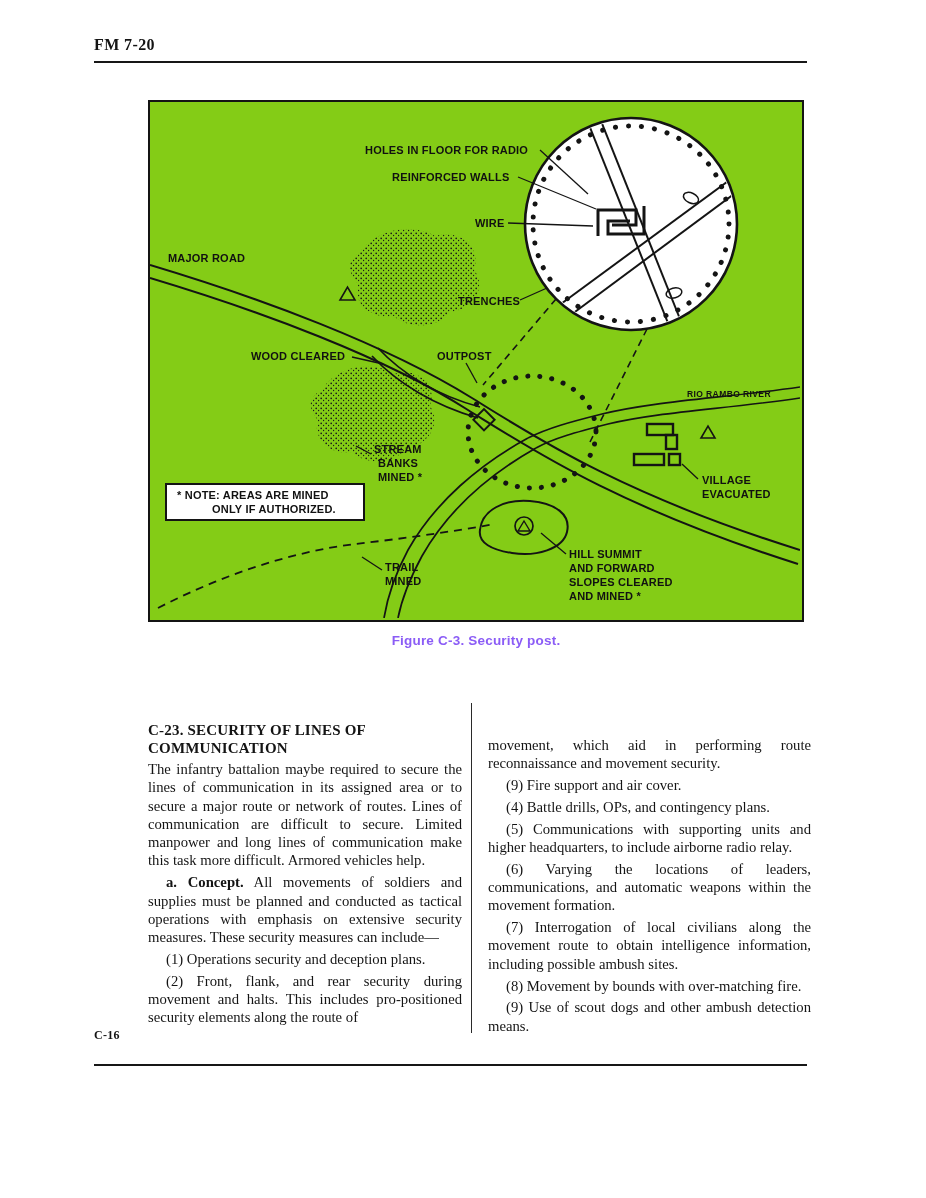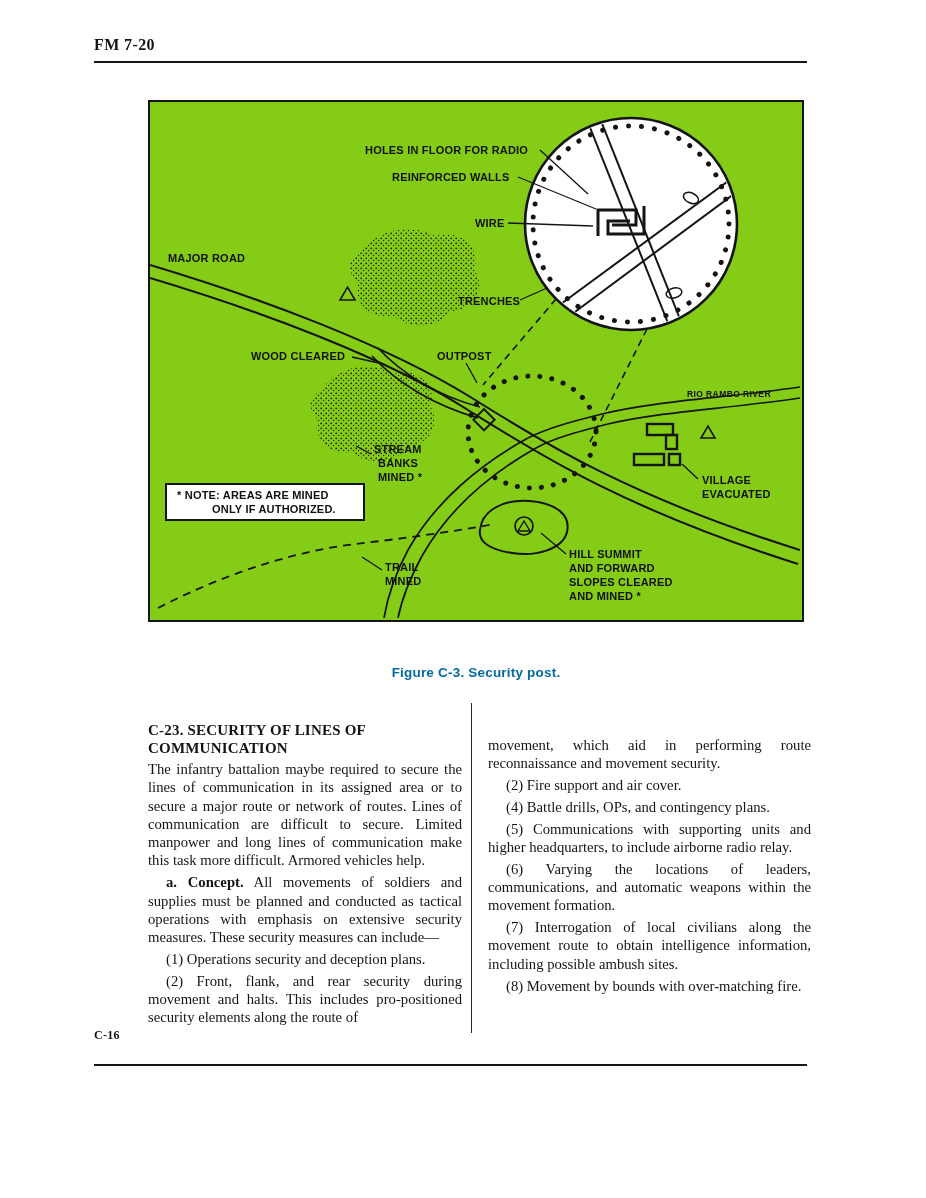--- a/index.html
+++ b/index.html
@@ -17,21 +17,21 @@
   .figure-box {
     position:absolute; left:148px; top:100px; width:656px; height:522px;
     border:2.5px solid #141414; background:#84cc16;
   }
   .figure-box svg { display:block; }
   .map-label { font-family:"Liberation Sans",sans-serif; font-weight:bold; font-size:11px; fill:#111; letter-spacing:0.2px; }
   .map-label-sm { font-family:"Liberation Sans",sans-serif; font-weight:bold; font-size:8.5px; fill:#111; letter-spacing:0.4px; }
 
   .figure-caption {
     position:absolute; left:148px; top:633px; width:656px; text-align:center;
-    font-family:"Liberation Sans",sans-serif; font-weight:bold; font-size:13.5px; letter-spacing:0.2px; color:#0369a1;margin-top:32px;
+    font-family:"Liberation Sans",sans-serif; font-weight:bold; font-size:13.5px; letter-spacing:0.2px; color:#8b5cf6;
   }
 
   .col-left  { position:absolute; left:148px; top:722px; width:314px; }
   .col-right { position:absolute; left:488px; top:736px; width:323px; }
   .col-divider { position:absolute; left:471px; top:703px; width:1.4px; height:330px; background:#2a2a2a; }
 
   .art-heading { font-size:15px; line-height:17.5px; font-weight:bold; letter-spacing:0.2px; margin-bottom:3px; }
   p.body { font-size:14.7px; line-height:18.3px; text-align:justify; }
   p.indent { text-indent:18px; margin-top:3.5px; }
   p.cont { margin-top:0; }
@@ -170,22 +170,23 @@
 <div class="col-left">
   <div class="art-heading">C-23. SECURITY OF LINES OF COMMUNICATION</div>
   <p class="body">The infantry battalion maybe required to secure the lines of communication in its assigned area or to secure a major route or network of routes. Lines of communication are difficult to secure. Limited manpower and long lines of communication make this task more difficult. Armored vehicles help.</p>
   <p class="body indent"><b class="runin">a. Concept.</b><span> All movements of soldiers and supplies must be planned and conducted as tactical operations with emphasis on extensive security measures. These security measures can include—</span></p>
   <p class="body indent">(1) Operations security and deception plans.</p>
   <p class="body indent">(2) Front, flank, and rear security during movement and halts. This includes pro-positioned security elements along the route of</p>
 </div>
 
 <div class="col-right">
   <p class="body cont">movement, which aid in performing route reconnaissance and movement security.</p>
-  <p class="body indent">(2) Fire support and air cover.</p>
+  <p class="body indent">(9) Fire support and air cover.</p>
   <p class="body indent">(4) Battle drills, OPs, and contingency plans.</p>
   <p class="body indent">(5) Communications with supporting units and higher headquarters, to include airborne radio relay.</p>
   <p class="body indent">(6) Varying the locations of leaders, communications, and automatic weapons within the movement formation.</p>
   <p class="body indent">(7) Interrogation of local civilians along the movement route to obtain intelligence information, including possible ambush sites.</p>
   <p class="body indent">(8) Movement by bounds with over-matching fire.</p>
+  <p class="body indent">(9) Use of scout dogs and other ambush detection means.</p>
 </div>
 
 <div class="footer-rule"></div>
 <div class="page-footer">C-16</div>
 
 </body></html>

